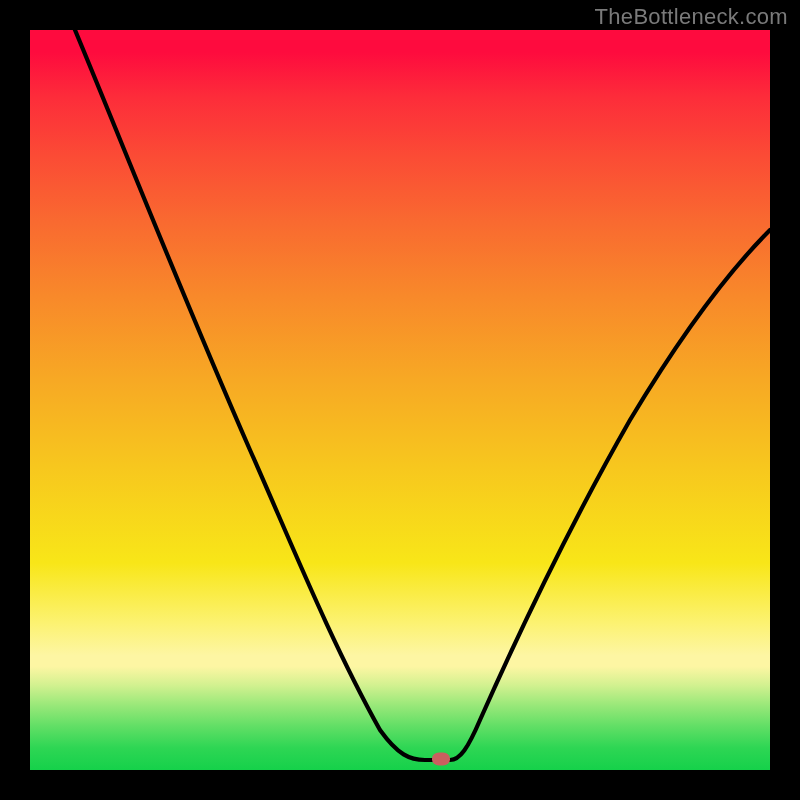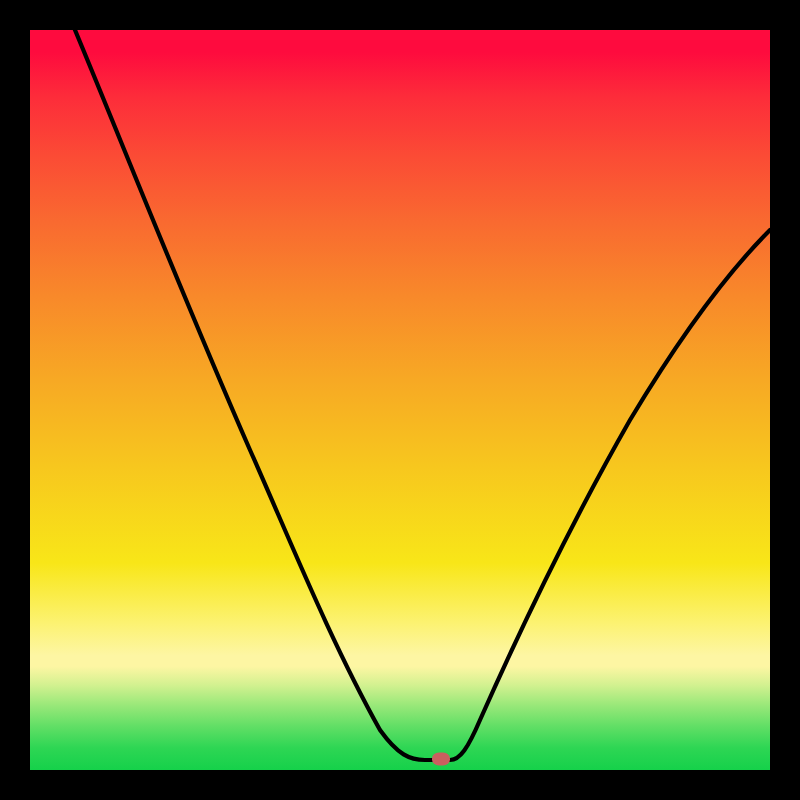--- a/index.html
+++ b/index.html
@@ -71,20 +71,21 @@
     height: 13px;
     border-radius: 7px / 6px;
     z-index: 6;
     transform: translate(-50%, -50%);
   }
 </style>
 </head>
 <body>
 
 <div class="frame">
+  <div class="watermark">TheBottleneck.com</div>
 
   <div class="plot">
     <div class="gradient"></div>
 
     <svg class="curve" viewBox="0 0 740 740" preserveAspectRatio="none">
       <path d="M 45 0
                C 95 120, 150 260, 220 420
                C 260 510, 300 610, 350 700
                C 368 725, 380 730, 395 730
                L 420 730

